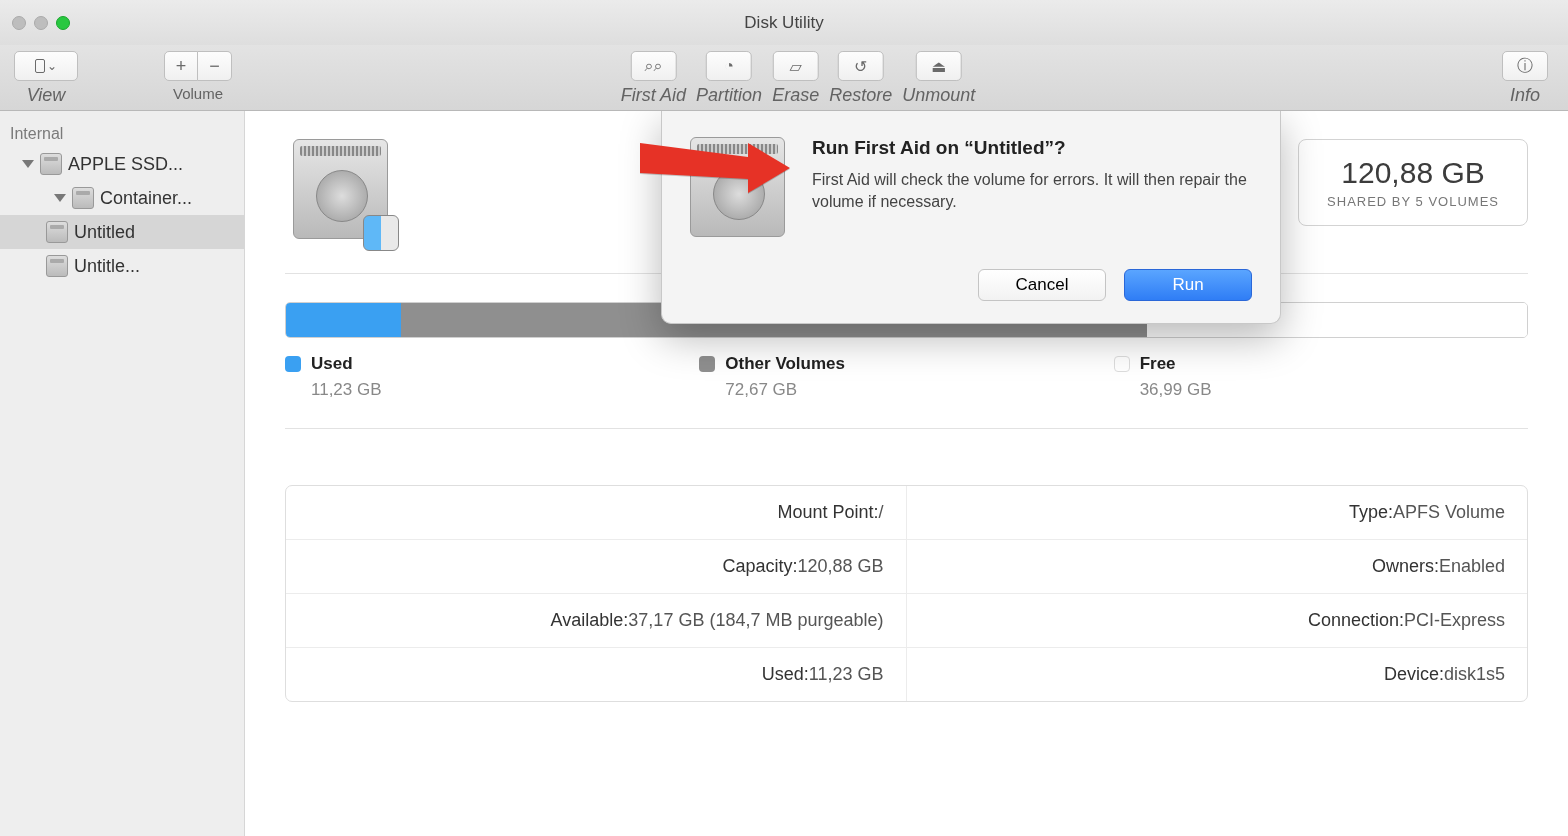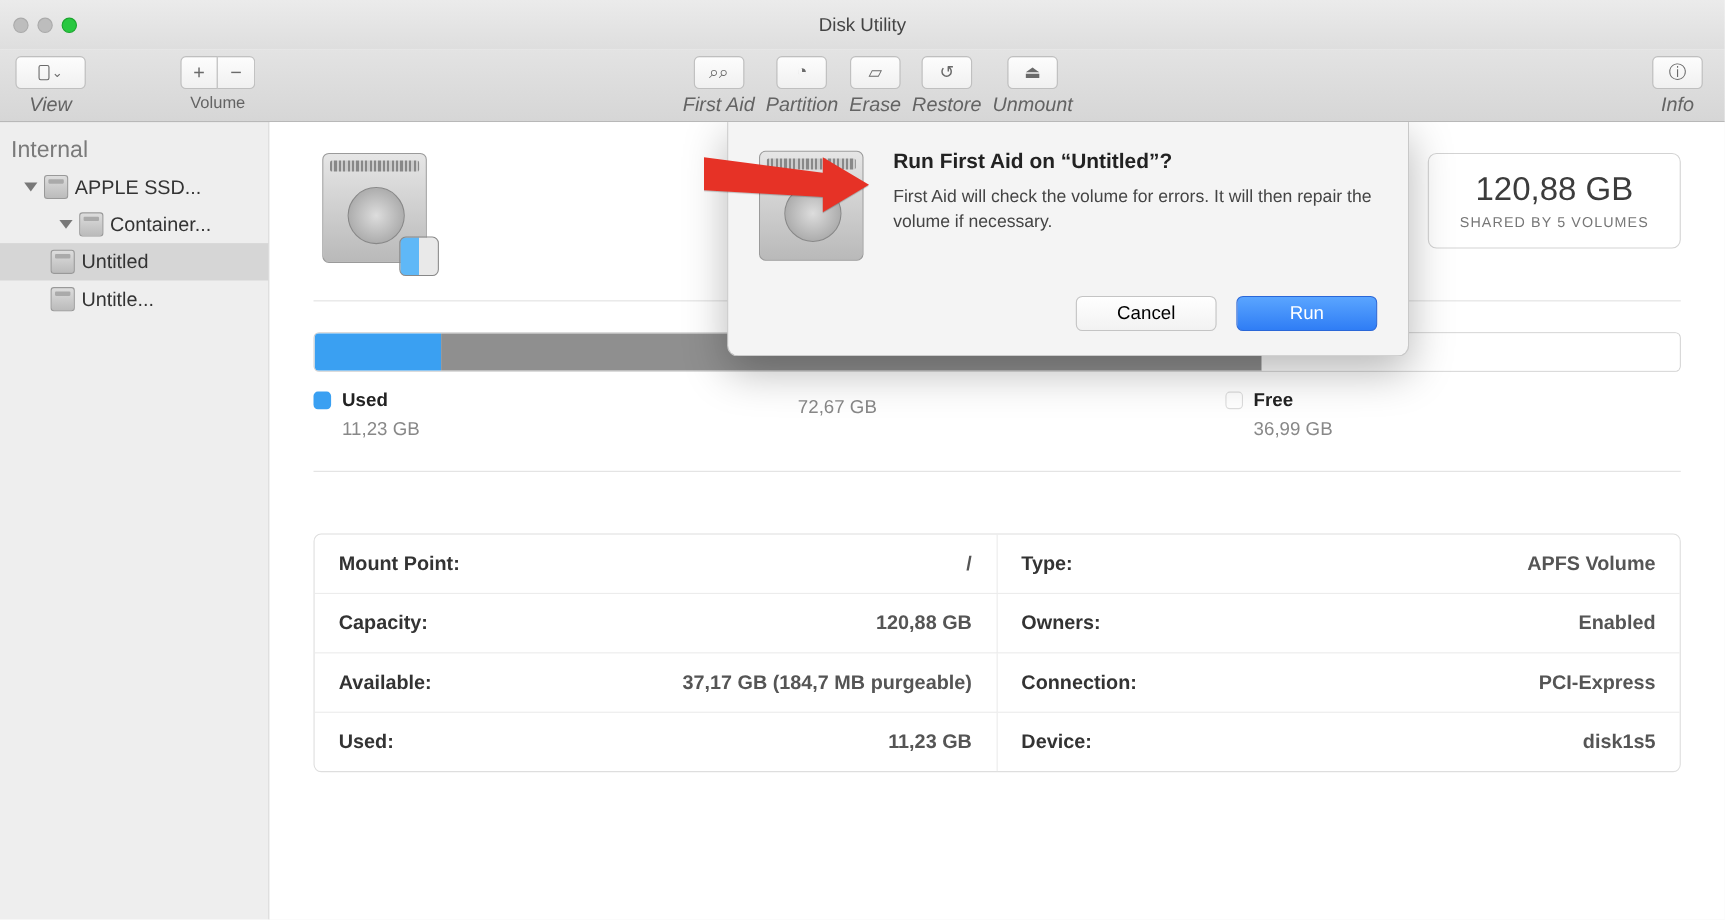--- a/index.html
+++ b/index.html
@@ -21,21 +21,21 @@
 .segmented { display: flex; }
 .segmented .seg { height: 30px; width: 34px; background: linear-gradient(#fdfdfd,#f0f0f0); border: 1px solid #bfbfbf; display: flex; align-items: center; justify-content: center; color: #6a6a6a; font-size: 18px; }
 .segmented .seg:first-child { border-radius: 5px 0 0 5px; }
 .segmented .seg:last-child { border-radius: 0 5px 5px 0; border-left: none; }
 .viewbtn .btnbox { width: 64px; gap: 2px; }
 .viewbtn .btnbox .sq { width: 10px; height: 14px; border: 1.5px solid #6a6a6a; border-radius: 2px; display:inline-block; }
 .viewbtn .btnbox .chev { font-size: 12px; }
 .infobtn { position: absolute; right: 20px; }
 .body { display: flex; height: calc(836px - 111px); }
 .sidebar { width: 245px; background: #eeeeee; border-right: 1px solid #d6d6d6; padding-top: 10px; font-size: 18px; color: #333; }
-.sidehdr { color: #7a7a7a; font-size: 21px; padding: 4px 10px; }
+.sidehdr { color: #7a7a7a; font-size: 16px; padding: 4px 10px; }
 .treeitem { display: flex; align-items: center; padding: 6px 8px; gap: 6px; }
 .treeitem.l1 { padding-left: 22px; }
 .treeitem.l2 { padding-left: 54px; }
 .treeitem.l3 { padding-left: 46px; }
 .treeitem.sel { background: #d6d6d6; }
 .disclosure { width: 0; height: 0; border-left: 6px solid transparent; border-right: 6px solid transparent; border-top: 8px solid #787878; display:inline-block; }
 .diskicon { width: 22px; height: 22px; background: linear-gradient(#ddd,#bbb); border: 1px solid #999; border-radius: 3px; position: relative; }
 .diskicon::after { content:""; position:absolute; top:3px; left:3px; right:3px; height:4px; background:#aaa; border-radius:1px;}
 .main { flex: 1; background: #fff; position: relative; overflow: hidden; }
 .volhdr { display: flex; align-items: flex-start; padding: 28px 40px 0 48px; }
@@ -51,21 +51,21 @@
 .usagebar { height: 36px; margin: 28px 40px 0 40px; border: 1px solid #d0d0d0; border-radius: 5px; overflow: hidden; display: flex; }
 .usagebar .used { background: #3aa0f2; }
 .usagebar .other { background: #8f8f8f; }
 .usagebar .free { background: #fff; }
 .legend { display: flex; margin: 16px 40px 0 40px; gap: 0; }
 .legend .col { flex: 1; font-size: 17px; }
 .legend .row1 { display: flex; align-items: center; gap: 10px; font-weight: 600; color: #222; }
 .legend .sw { width: 16px; height: 16px; border-radius: 4px; }
 .legend .val { margin-left: 26px; color: #888; margin-top: 6px; font-size: 17px; }
 .infogrid { margin: 56px 40px 0 40px; border: 1px solid #dedede; border-radius: 7px; display: grid; grid-template-columns: 1fr 1fr; font-size: 18px; color: #333; }
-.infogrid .cell { padding: 16px 22px; border-bottom: 1px solid #ececec; display: flex; justify-content: space-between; font-weight: bold; }
+.infogrid .cell { padding: 16px 22px; border-bottom: 1px solid #ececec; display: flex; justify-content: flex-end; }
 .infogrid .cell:nth-child(odd){ border-right: 1px solid #ececec; }
 .infogrid .cell:nth-last-child(-n+2){ border-bottom:none; }
 .infogrid .k { color: #333; }
 .infogrid .v { color: #555; }
 .dialog { position: absolute; top: 0; left: 416px; width: 620px; background: #f4f4f4; border: 1px solid #c8c8c8; border-top: none; border-radius: 0 0 10px 10px; box-shadow: 0 14px 40px rgba(0,0,0,.28); padding: 26px 28px 22px 28px; z-index: 50; }
 .dialog .row { display: flex; gap: 26px; }
 .dialog .ddisk { width: 96px; height: 96px; }
 .dialog h3 { font-size: 19px; font-weight: 700; color: #222; margin-bottom: 10px; }
 .dialog p { font-size: 16px; color: #444; line-height: 1.35; }
 .dialog .btns { display: flex; justify-content: flex-end; gap: 18px; margin-top: 36px; }
@@ -194,20 +194,24 @@
 
     <div class="legend">
       <div class="col">
         <div class="row1">
             <span class="sw" style="background:#3aa0f2"></span>
             <span>Used</span>
           </div>
         <div class="val">11,23 GB</div>
       </div>
       <div class="col">
+        <div class="row1">
+            <span class="sw" style="background:#8f8f8f"></span>
+            <span>Other Volumes</span>
+          </div>
         <div class="val">72,67 GB</div>
       </div>
       <div class="col">
         <div class="row1">
             <span class="sw" style="background:#fff;border:1px solid #ddd"></span>
             <span>Free</span>
           </div>
         <div class="val">36,99 GB</div>
       </div>
     </div>

